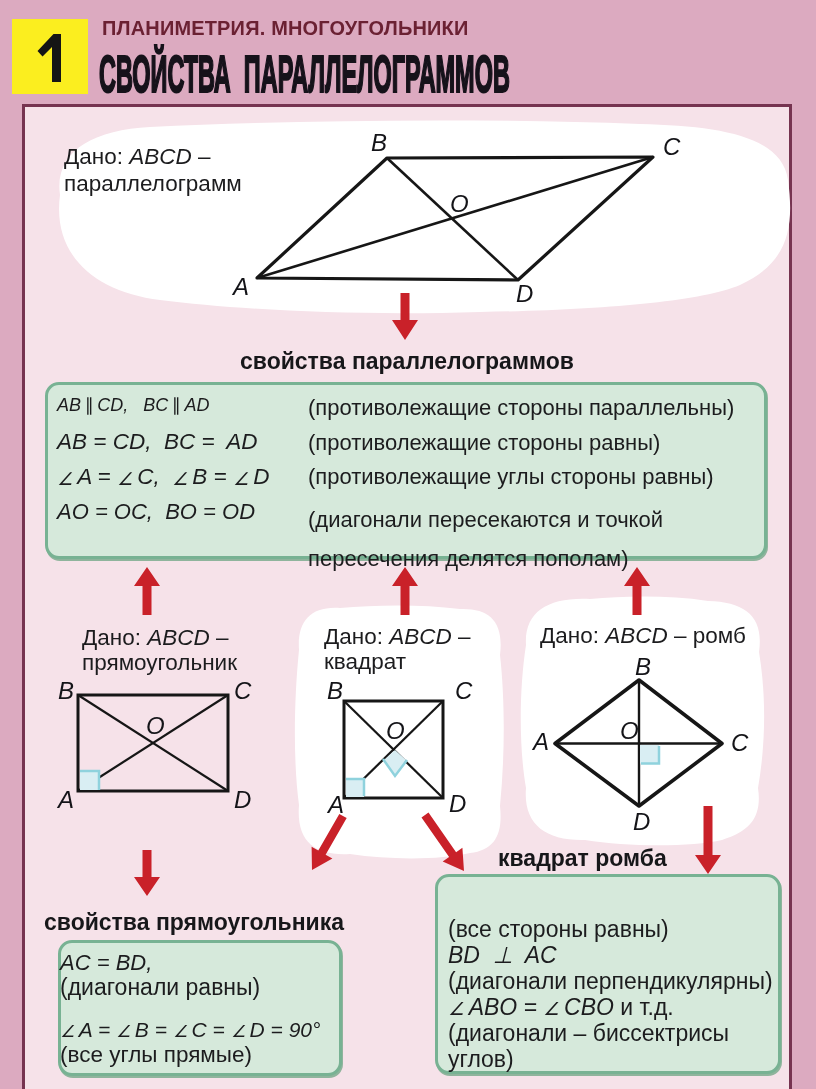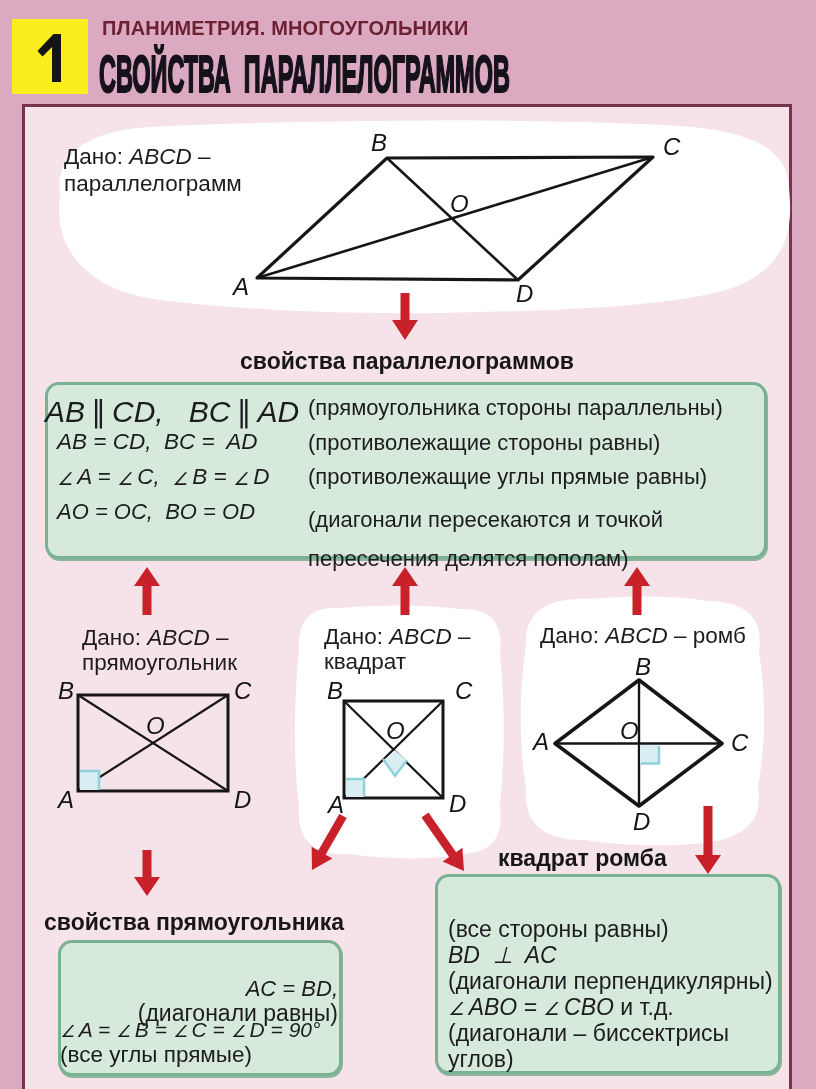--- a/index.html
+++ b/index.html
@@ -107,36 +107,36 @@
 <svg class="abs" style="left:0;top:0" width="110" height="110" viewBox="0 0 110 110">
     <path d="M61,82 L61,34 L53.5,34 L37.5,51 L42.5,56.5 L52,47 L52,82 Z" fill="#151515"></path>
   </svg>
 <div class="abs" id="kicker">ПЛАНИМЕТРИЯ. МНОГОУГОЛЬНИКИ</div>
 <div class="abs" id="title">СВОЙСТВА  ПАРАЛЛЕЛОГРАММОВ</div>
 
 <div class="abs cap" style="left:64px;top:143px;line-height:27px">Дано: <span class="it">ABCD</span> –<br>параллелограмм</div>
 <div class="abs b24" style="left:240px;top:348px">свойства параллелограммов</div>
 
 <div class="abs gbox" style="left:45px;top:382px;width:716px;height:171px"></div>
-<div class="abs row it" style="left:45px;top:394px;font-size:30px">AB <span style="font-style:normal">∥</span> CD,&nbsp;&nbsp;&nbsp;BC <span style="font-style:normal">∥</span> AD</div>
-<div class="abs row" style="left:308px;top:395px;font-size:22px">(прямоугольника стороны параллельны)</div>
+<div class="abs row it" style="left:57px;top:394px;font-size:18px">AB <span style="font-style:normal">∥</span> CD,&nbsp;&nbsp;&nbsp;BC <span style="font-style:normal">∥</span> AD</div>
+<div class="abs row" style="left:308px;top:395px;font-size:22px">(противолежащие стороны параллельны)</div>
 <div class="abs row it" style="left:57px;top:429px;font-size:22.5px">AB = CD,&nbsp;&nbsp;BC =&nbsp; AD</div>
 <div class="abs row" style="left:308px;top:430px;font-size:22px">(противолежащие стороны равны)</div>
 <div class="abs row it" style="left:57px;top:463px;font-size:22.5px"><span class="ang">∠</span>A = <span class="ang">∠</span>C,&nbsp;&nbsp;<span class="ang">∠</span>B = <span class="ang">∠</span>D</div>
-<div class="abs row" style="left:308px;top:464px;font-size:22px">(противолежащие углы прямые равны)</div>
+<div class="abs row" style="left:308px;top:464px;font-size:22px">(противолежащие углы стороны равны)</div>
 <div class="abs row it" style="left:57px;top:499px;font-size:22px">AO = OC,&nbsp;&nbsp;BO = OD</div>
 <div class="abs" style="left:308px;top:500px;font-size:22px;line-height:39px">(диагонали пересекаются и точкой<br>пересечения делятся пополам)</div>
 
 <div class="abs cap" style="left:82px;top:625px">Дано: <span class="it">ABCD</span> –<br>прямоугольник</div>
 <div class="abs cap" style="left:324px;top:624px">Дано: <span class="it">ABCD</span> –<br>квадрат</div>
 <div class="abs cap" style="left:540px;top:623px">Дано: <span class="it">ABCD</span> – ромб</div>
 
 <div class="abs b24" style="left:44px;top:909px">свойства прямоугольника</div>
 <div class="abs gbox" style="left:58px;top:940px;width:278px;height:130px"></div>
-<div class="abs" style="left:60px;top:976px;width:278px;text-align:right;font-size:23px;line-height:25px">
+<div class="abs" style="left:60px;top:950px;width:278px;text-align:left;font-size:23px;line-height:25px">
   <span class="it" style="font-size:22px">AC = BD,</span><br>(диагонали равны)
 </div>
 <div class="abs" style="left:60px;top:1017px;width:278px;text-align:left;font-size:22.5px;line-height:25px">
   <span class="it" style="font-size:21px"><span class="ang">∠</span>A = <span class="ang">∠</span>B = <span class="ang">∠</span>C = <span class="ang">∠</span>D = 90°</span><br>(все углы прямые)
 </div>
 
 <div class="abs b24" style="left:498px;top:845px">квадрат ромба</div>
 <div class="abs gbox" style="left:435px;top:874px;width:340px;height:194px"></div>
 <div class="abs" style="left:448px;top:890px;font-size:23px;line-height:26px">
   <br>(все стороны равны)<br>

